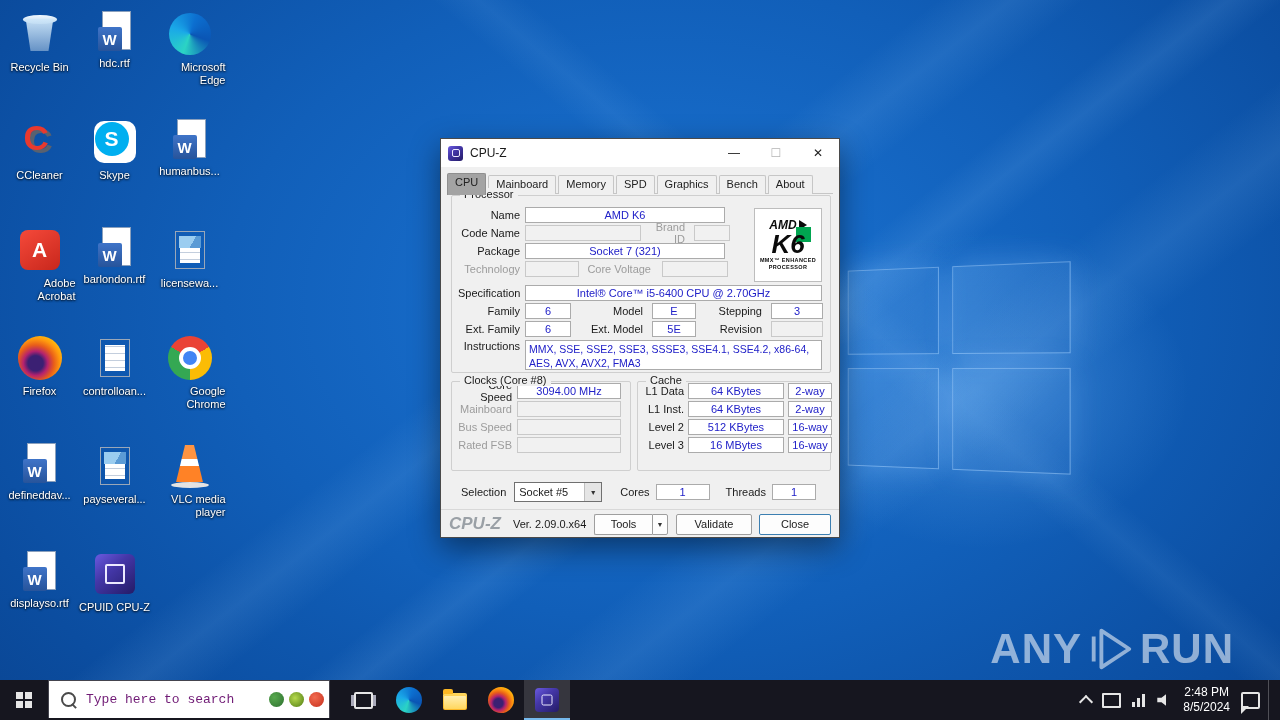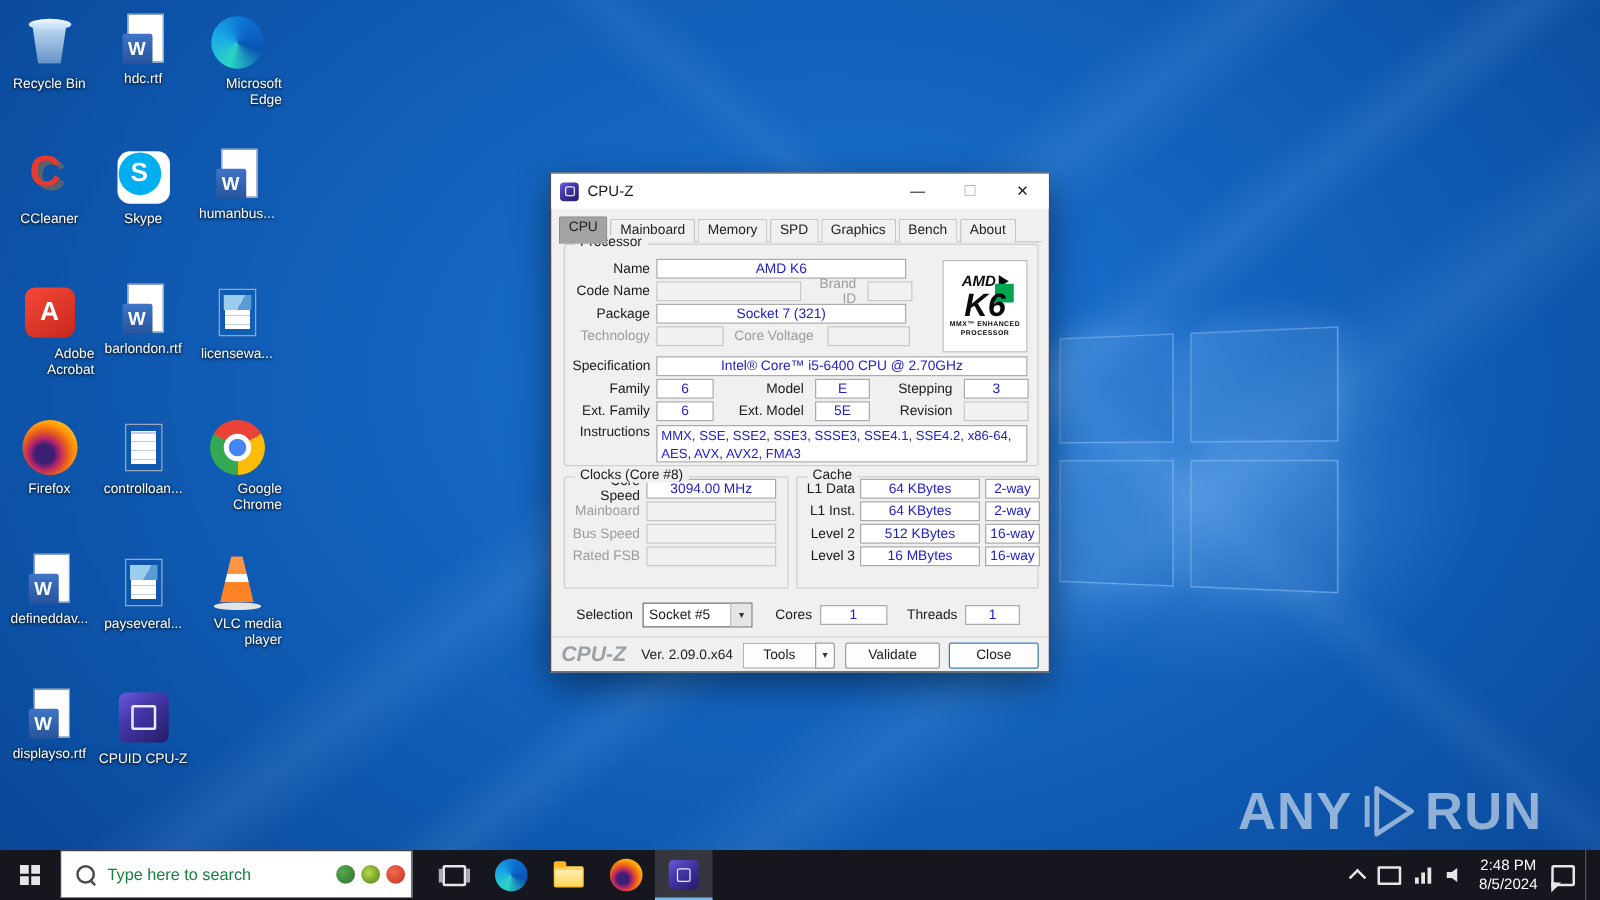--- a/index.html
+++ b/index.html
@@ -178,21 +178,21 @@
       linear-gradient(#e6e6e6,#e6e6e6) 0 0/7px 7px no-repeat,
       linear-gradient(#e6e6e6,#e6e6e6) 9px 0/7px 7px no-repeat,
       linear-gradient(#e6e6e6,#e6e6e6) 0 9px/7px 7px no-repeat,
       linear-gradient(#e6e6e6,#e6e6e6) 9px 9px/7px 7px no-repeat; }
   .search { position:absolute; left:48px; top:0; width:282px; height:38px; background:#fff;
     border:1px solid #44444e; border-bottom:none; display:flex; align-items:center; box-sizing:border-box; }
   .sicon { width:11px; height:11px; border:2px solid #4a4a4a; border-radius:50%; position:relative;
     margin-left:12px; flex:none; }
   .sicon::after { content:""; position:absolute; width:2px; height:6px; background:#4a4a4a;
     left:10px; top:9px; transform:rotate(-45deg); }
-  .stext { margin-left:10px; color:#15803d; font-size:13px; flex:1; }
+  .stext { margin-left:10px; color:#701a75; font-size:13px; flex:1;font-family:Liberation Mono, monospace; }
   .fruit { width:15px; height:15px; border-radius:50%; margin-right:5px; flex:none; }
   .f-broccoli { background:radial-gradient(circle at 35% 35%, #57a84e, #2e7030); }
   .f-avocado  { background:radial-gradient(circle at 40% 40%, #b6d94e, #4e7a12); }
   .f-tomato   { background:radial-gradient(circle at 38% 35%, #f26a4f, #c52f1d); }
   .tb-apps { position:absolute; left:340px; top:0; height:40px; display:flex; }
   .tapp { width:46px; height:40px; display:flex; align-items:center; justify-content:center; position:relative; }
   .tapp.active { background:rgba(255,255,255,0.14); box-shadow:inset 0 -2px 0 #76b9ed; }
   .tvicon { width:15px; height:13px; border:2px solid #e6e6e6; border-radius:2px;
     box-shadow:-6px 0 0 -3px #a9a9b9, 6px 0 0 -3px #a9a9b9; }
   .folder { width:24px; height:17px; background:linear-gradient(#ffd75e,#fcb724); border-radius:2px; position:relative; margin-top:3px; }

